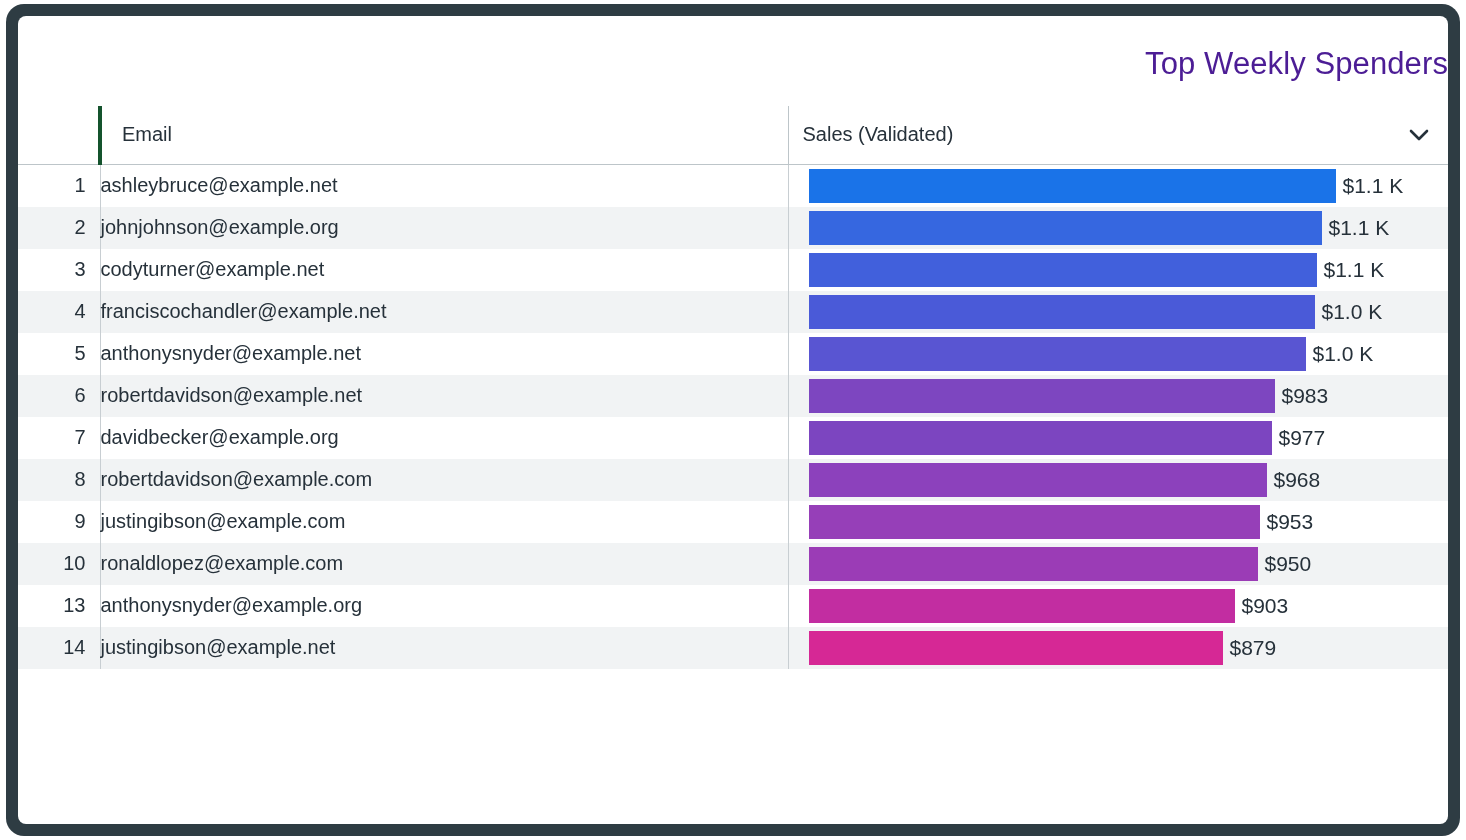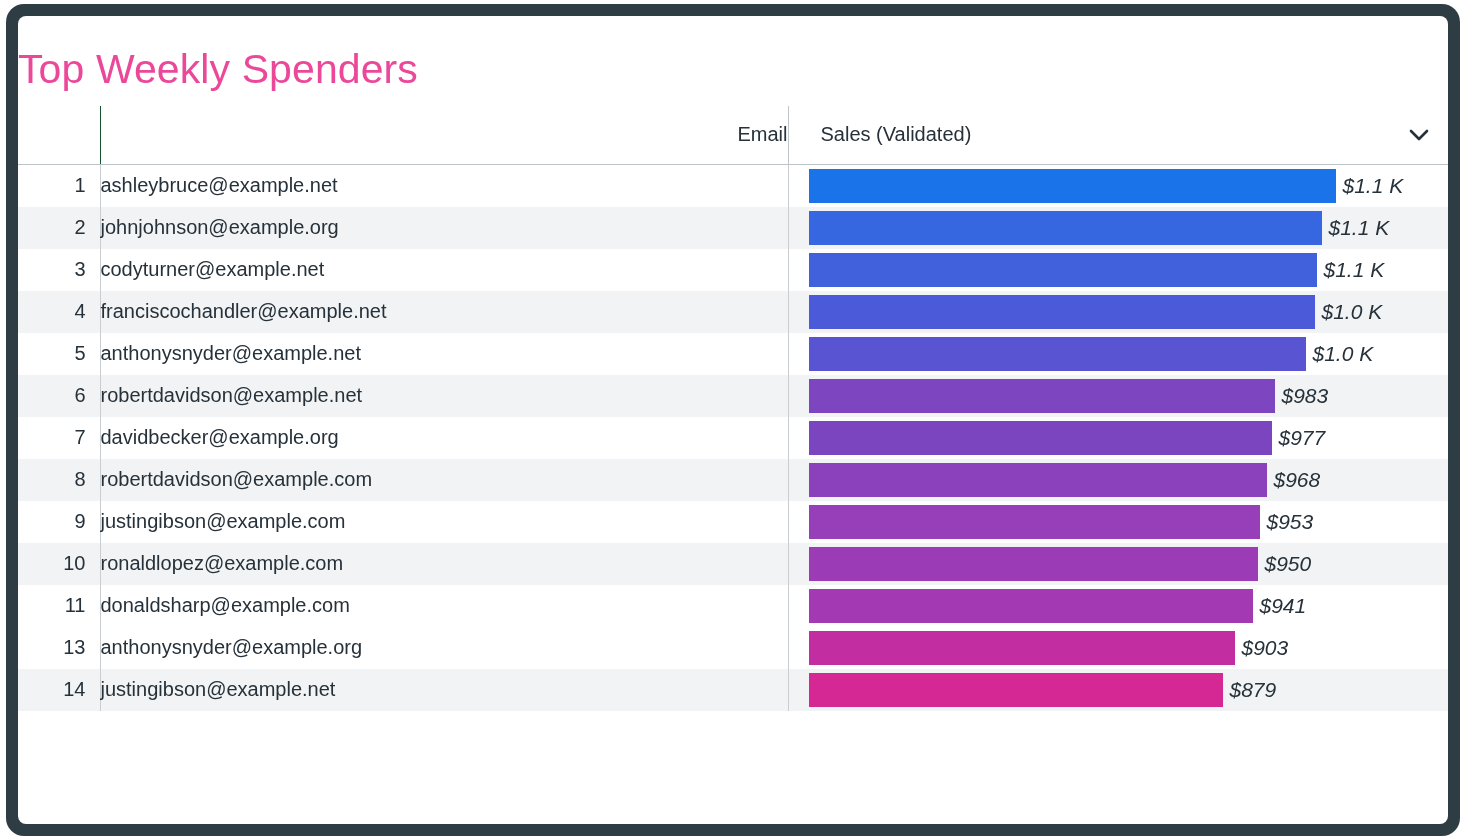--- a/index.html
+++ b/index.html
@@ -32,24 +32,24 @@
     border-radius: 8px;
     overflow: hidden;
   }
 
   
   #chart-title {
     position: absolute;
     top: 30px;
     left: 0;
     width: 100%;
-    text-align: left;
-    font-size: 41px;
+    text-align: right;
+    font-size: 31px;
     font-weight: 400;
-    color: #ec4899;
+    color: #4c1d95;
     letter-spacing: 0.1px;
   }
 
   
   #table-wrap {
     position: absolute;
     top: 90px;
     left: 0;
     width: 100%;
   }
@@ -73,28 +73,27 @@
     color: #26313a;
     text-align: left;
     border-bottom: 1px solid #bdc5c9;
     background: #ffffff;
     padding: 0;
   }
 
   th.th-index { border-bottom: 1px solid #bdc5c9; }
 
   th.th-email {
-    border-left: 1px solid #14532d;
+    border-left: 4px solid #14532d;
     padding-left: 20px;
-    text-align: right;
   }
 
   th.th-sales {
     border-left: 1px solid #bdc5c9;
-    padding-left: 32px;
+    padding-left: 14px;
     position: relative;
   }
 
   #sort-chevron {
     position: absolute;
     right: 18px;
     top: 50%;
     transform: translateY(-50%);
     display: flex;
     align-items: center;
@@ -143,21 +142,20 @@
   .bar {
     height: 34px;
     flex: 0 0 auto;
   }
 
   .bar-label {
     font-size: 21px;
     color: #26313a;
     padding-left: 7px;
     white-space: nowrap;
-    font-style: italic;
   }
 </style>
 </head>
 <body>
 
 <div id="device-frame">
   <div id="card">
 
     <div id="chart-title">Top Weekly Spenders</div>
 
@@ -277,30 +275,20 @@
               <td class="td-index">10</td>
               <td class="td-email">ronaldlopez@example.com</td>
               <td class="td-sales">
                 <div class="bar-cell-inner">
                   <div class="bar" style="width: 449px; background: rgb(155, 60, 182);"></div>
                   <span class="bar-label">$950</span>
                 </div>
               </td>
             </tr>
             <tr class="odd">
-              <td class="td-index">11</td>
-              <td class="td-email">donaldsharp@example.com</td>
-              <td class="td-sales">
-                <div class="bar-cell-inner">
-                  <div class="bar" style="width: 444px; background: rgb(163, 57, 179);"></div>
-                  <span class="bar-label">$941</span>
-                </div>
-              </td>
-            </tr>
-            <tr class="odd">
               <td class="td-index">13</td>
               <td class="td-email">anthonysnyder@example.org</td>
               <td class="td-sales">
                 <div class="bar-cell-inner">
                   <div class="bar" style="width: 426px; background: rgb(194, 45, 161);"></div>
                   <span class="bar-label">$903</span>
                 </div>
               </td>
             </tr>
             <tr class="even">

